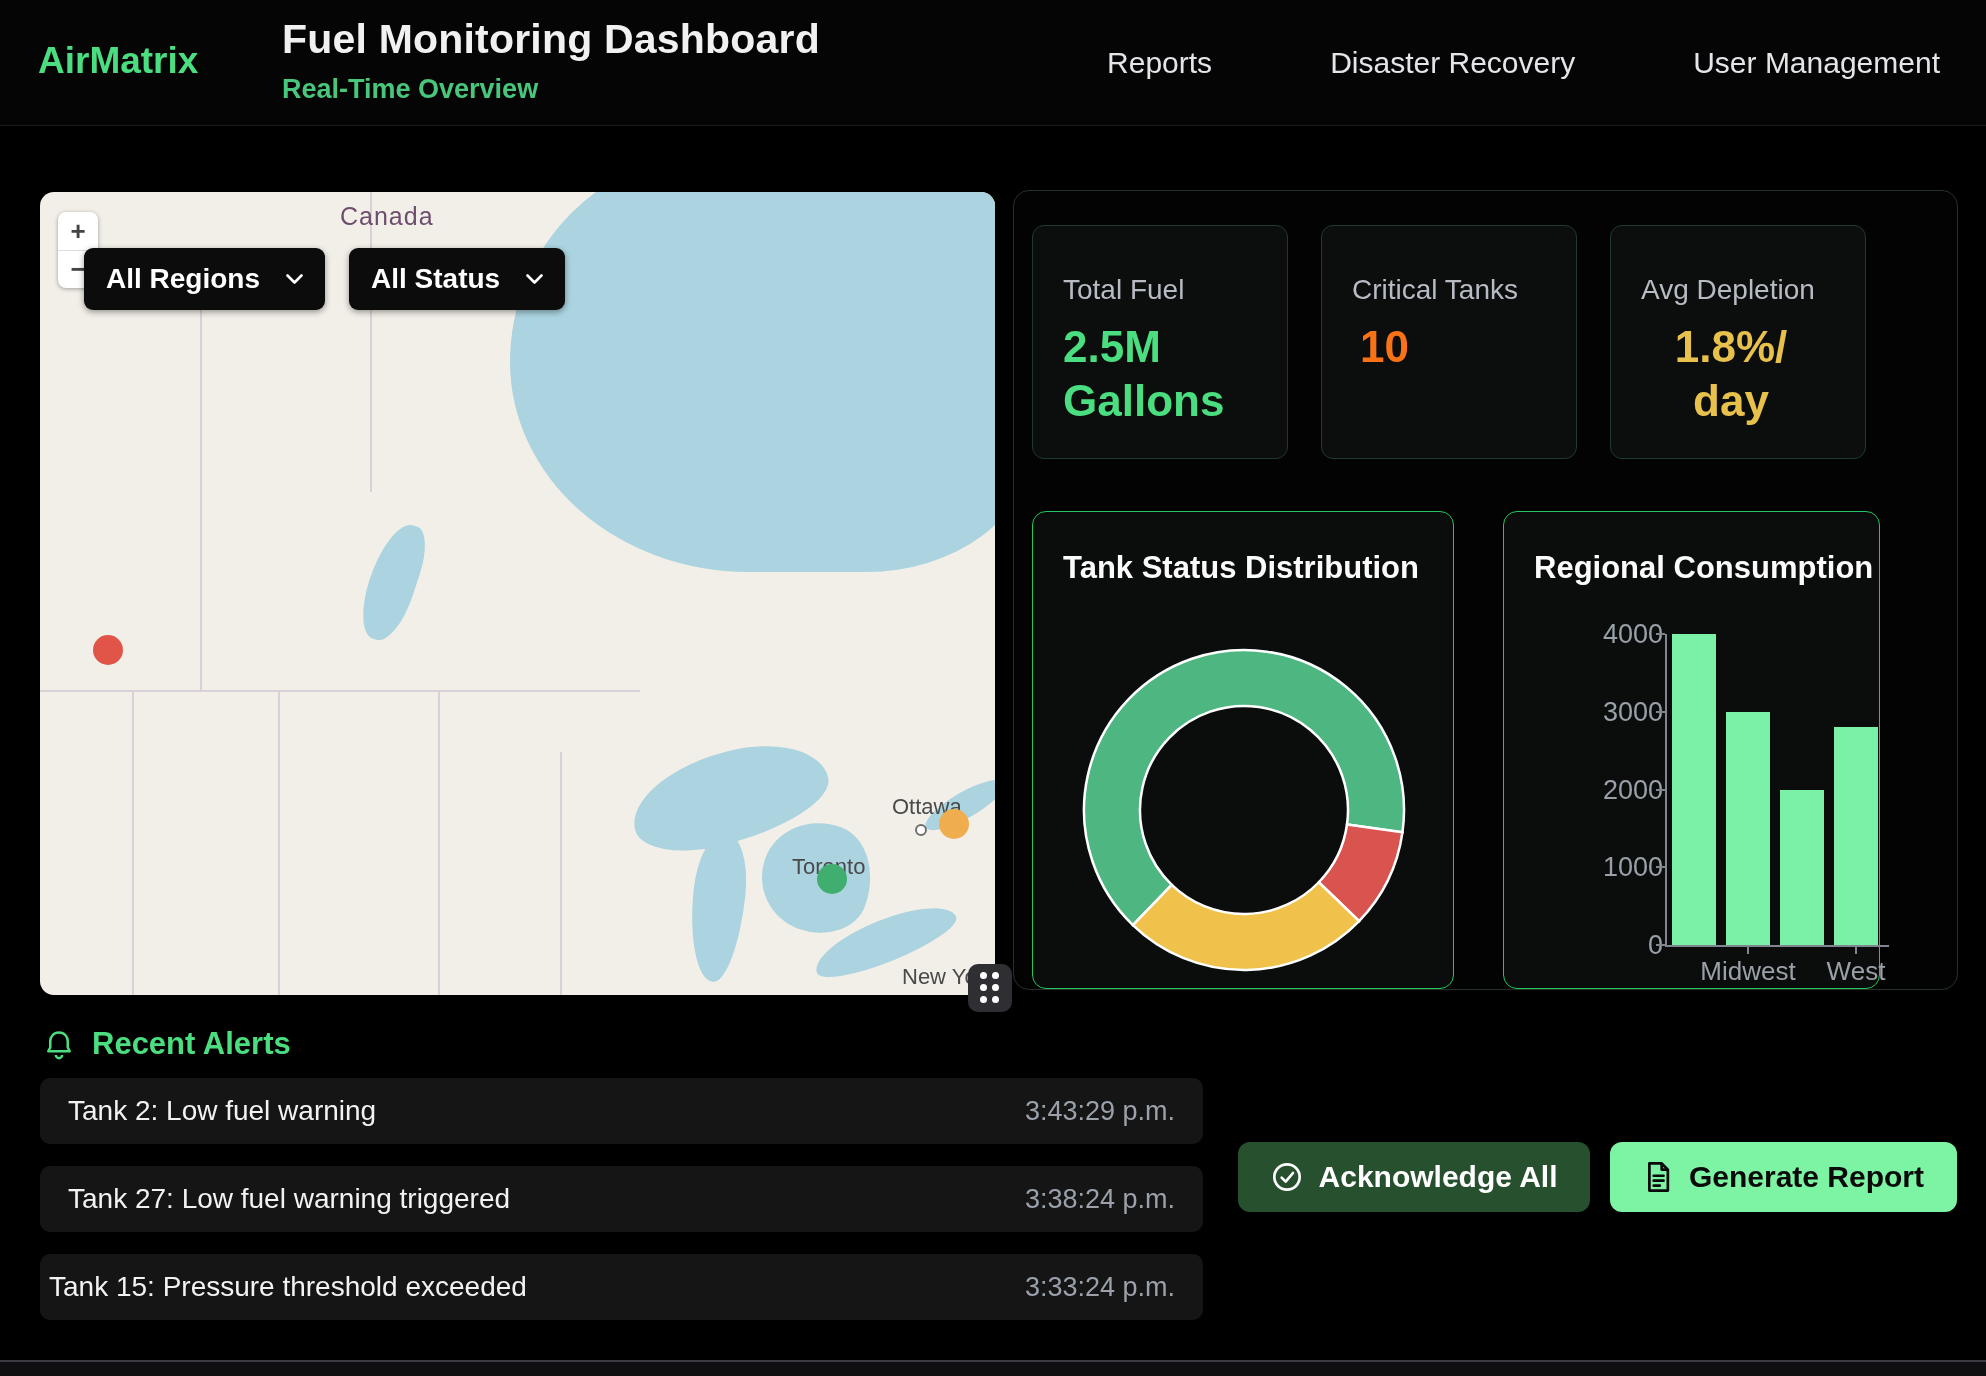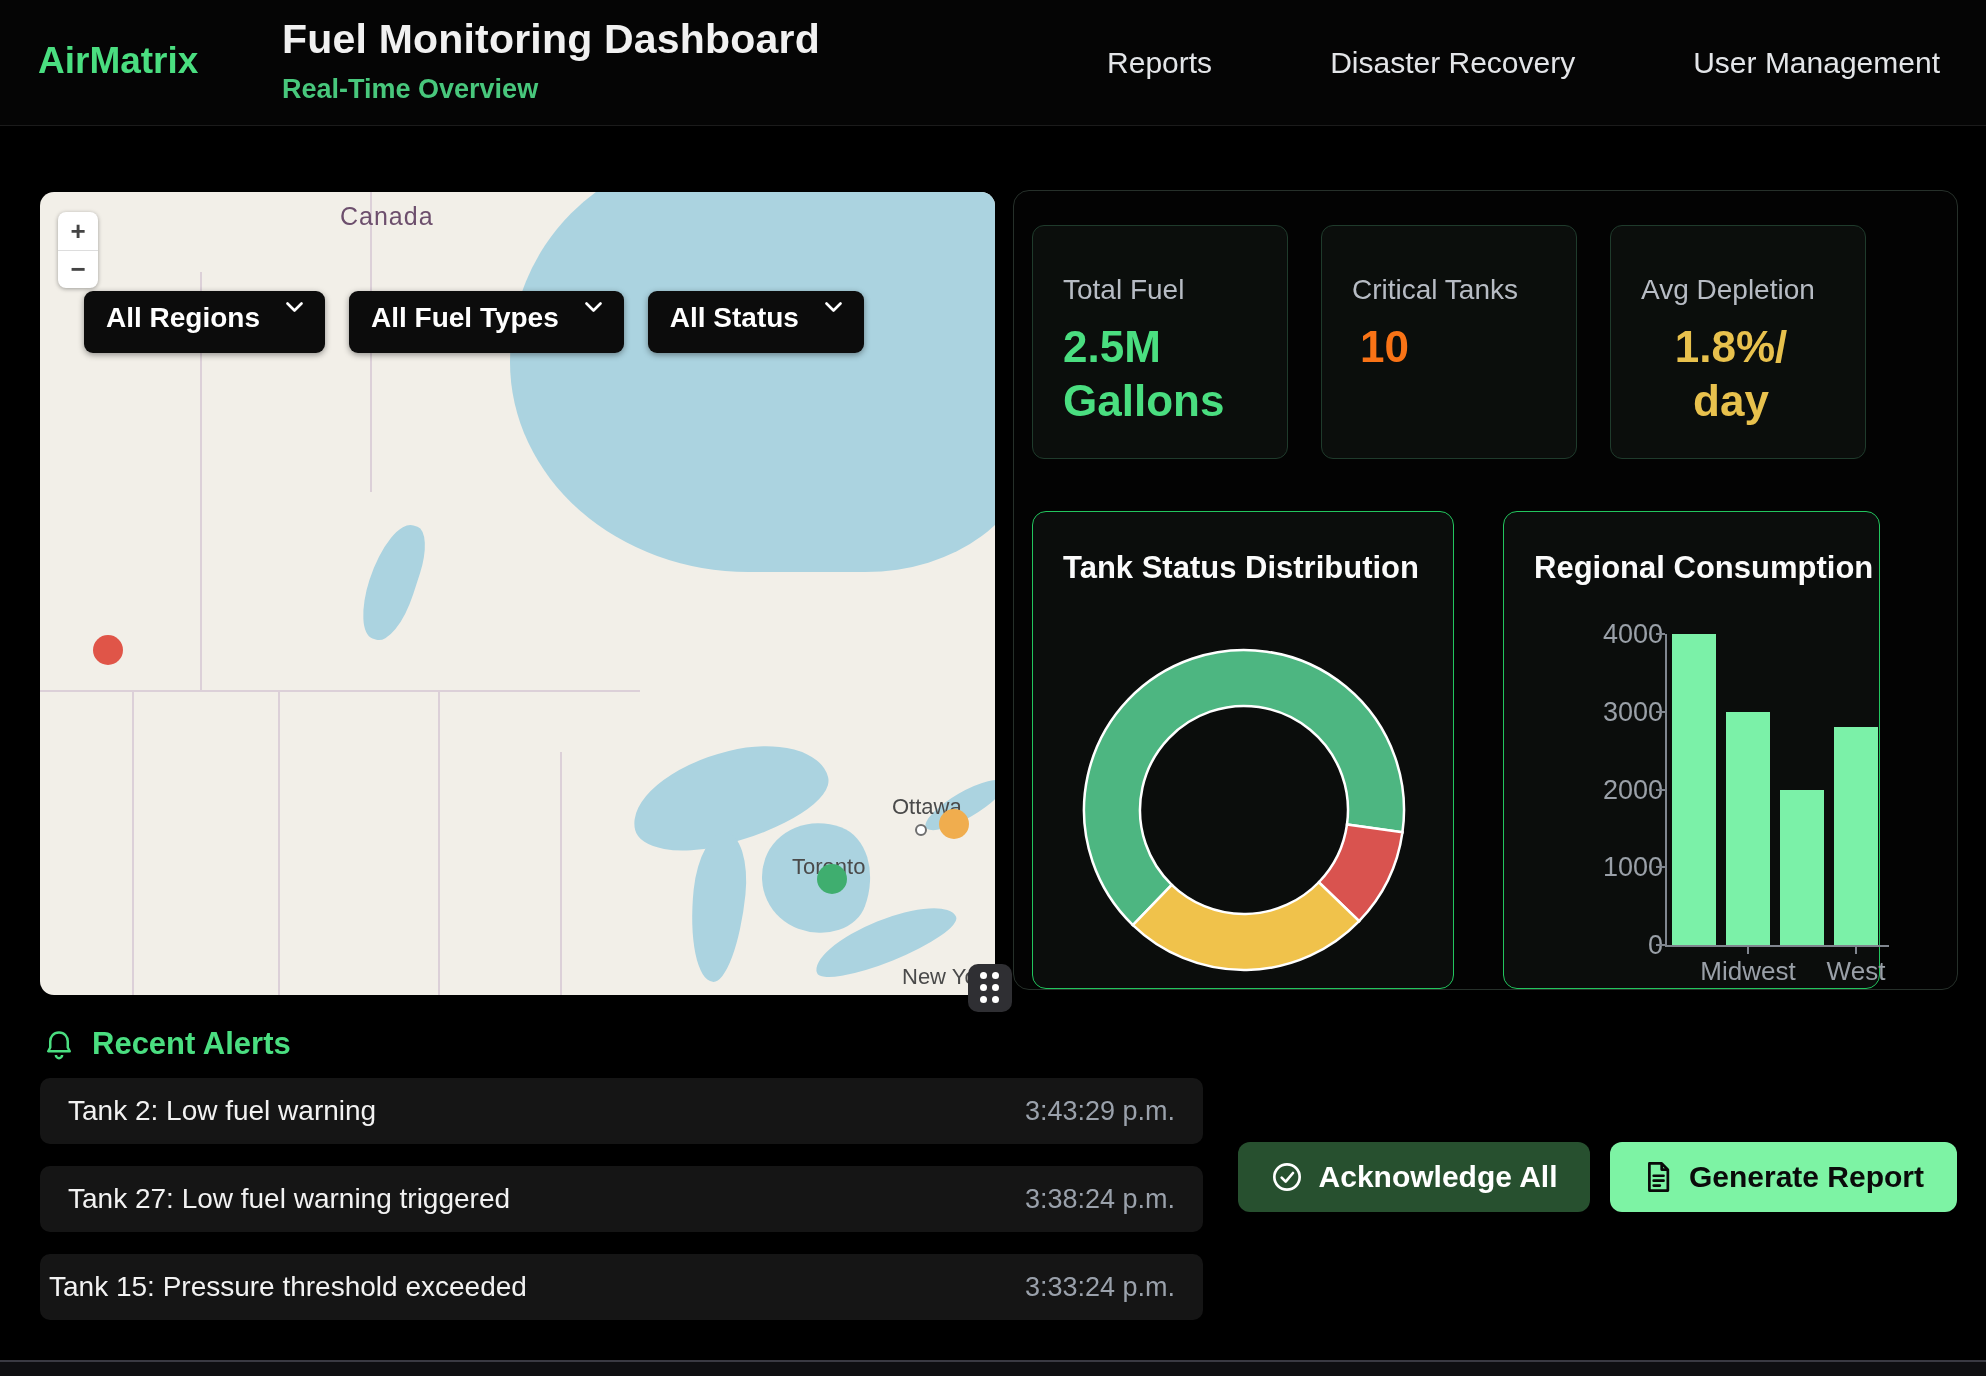--- a/index.html
+++ b/index.html
@@ -26,22 +26,22 @@
   .marker { position:absolute; width:30px; height:30px; border-radius:50%; }
 
   .zoomctl { position:absolute; left:18px; top:20px; width:40px; background:#fff; border-radius:8px;
              box-shadow:0 1px 4px rgba(0,0,0,.35); z-index:1; }
   .zoombtn { width:40px; height:38px; display:flex; align-items:center; justify-content:center;
              font-size:26px; font-weight:bold; color:#444; cursor:pointer; }
   .zoombtn + .zoombtn { border-top:1px solid #ddd; }
 
   .filterbar { position:absolute; left:44px; top:56px; display:flex; gap:24px; z-index:2; }
   .filter { height:62px; background:#0c0c0c; border-radius:9px; color:#fff; font-size:28px; font-weight:bold;
-            display:flex; justify-content:space-between; padding:11px 22px; cursor:pointer;
-            box-shadow:0 2px 6px rgba(0,0,0,.4);margin-top:43px; }
+            display:flex; align-items:center; justify-content:space-between; padding:0 22px; cursor:pointer;
+            box-shadow:0 2px 6px rgba(0,0,0,.4); }
   .filter .chev { margin-left:26px; display:flex; }
 
   .drag-handle { position:absolute; right:-17px; bottom:-17px; width:44px; height:48px; background:#2f2f33;
                  border-radius:10px; display:grid; grid-template-columns:8px 8px; grid-auto-rows:8px;
                  gap:4px; place-content:center; cursor:grab; }
   .drag-handle i { width:7px; height:7px; background:#fff; border-radius:50%; }
 
   
   .right-panel { position:absolute; left:1013px; top:190px; width:945px; height:800px;
                  border:1px solid #26302a; border-radius:16px; background:#030303; }
@@ -126,28 +126,20 @@
         <div class="marker" style="left: 777px; top: 672px; background: rgb(63, 174, 111);"></div>
       </div>
 
     <div class="zoomctl">
       <div class="zoombtn">+</div>
       <div class="zoombtn">−</div>
     </div>
     <div class="filterbar" id="filters">
         <div class="filter">
           <span>All Regions</span>
-          <span class="chev">
-            <svg width="17" height="11" viewBox="0 0 17 11">
-              <polyline points="1.5,1.5 8.5,8.5 15.5,1.5" fill="none" stroke="#fff" stroke-width="2.6" stroke-linecap="round" stroke-linejoin="round"></polyline>
-            </svg>
-          </span>
-        </div>
-        <div class="filter">
-          <span>All Fuel Types</span>
           <span class="chev">
             <svg width="17" height="11" viewBox="0 0 17 11">
               <polyline points="1.5,1.5 8.5,8.5 15.5,1.5" fill="none" stroke="#fff" stroke-width="2.6" stroke-linecap="round" stroke-linejoin="round"></polyline>
             </svg>
           </span>
         </div>
         <div class="filter">
           <span>All Status</span>
           <span class="chev">
             <svg width="17" height="11" viewBox="0 0 17 11">

